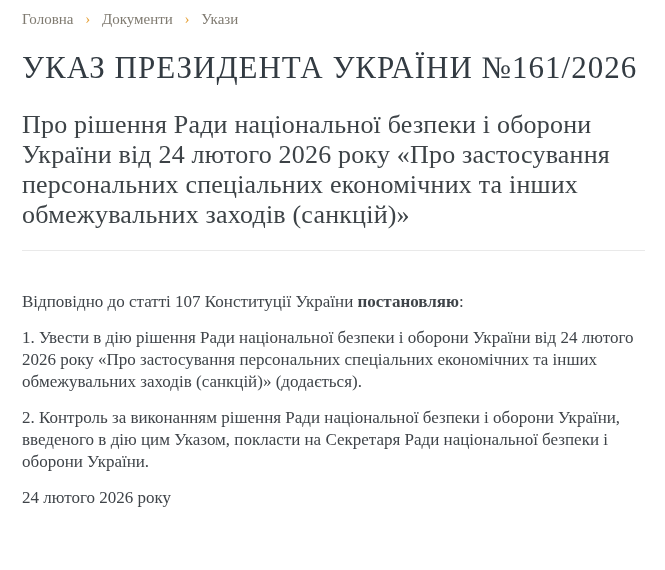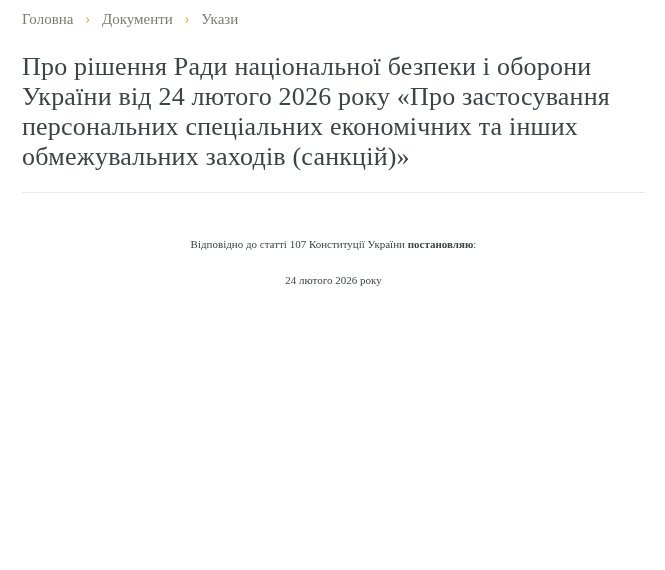--- a/index.html
+++ b/index.html
@@ -53,25 +53,24 @@
     letter-spacing: 0.2px;
   }
   
   hr.divider {
     border: none;
     border-top: 1px solid #e9e9e9;
     margin: 20px 0 40px 0;
   }
   
   .content p {
-    font-size: 11px;
+    font-size: 17px;
     line-height: 22px;
     color: #3f4449;
     margin: 14px 0 0 0;
-    text-align: center;
   }
   .content p:first-child {
     margin-top: 0;
   }
   .content .signature {
     font-weight: 700;
     color: #33393e;
   }
 </style>
 </head>
@@ -80,28 +79,31 @@
 <div class="page">
 
   <nav class="breadcrumb">
     <a>Головна</a>
     <span class="sep">›</span>
     <a>Документи</a>
     <span class="sep">›</span>
     <a>Укази</a>
   </nav>
 
+  <h1 class="title">УКАЗ ПРЕЗИДЕНТА УКРАЇНИ №161/2026</h1>
 
   <h2 class="subtitle">Про рішення Ради національної безпеки і оборони України від 24 лютого 2026 року «Про застосування персональних спеціальних економічних та інших обмежувальних заходів (санкцій)»</h2>
 
   <hr class="divider">
 
   <div class="content">
     <p><span>Відповідно до статті 107 Конституції України </span><strong>постановляю</strong><span>:</span></p>
 
+    <p>1. Увести в дію рішення Ради національної безпеки і оборони України від 24 лютого 2026 року «Про застосування персональних спеціальних економічних та інших обмежувальних заходів (санкцій)» (додається).</p>
 
+    <p>2. Контроль за виконанням рішення Ради національної безпеки і оборони України, введеного в дію цим Указом, покласти на Секретаря Ради національної безпеки і оборони України.</p>
 
 
 
     <p class="date">24 лютого 2026 року</p>
   </div>
 
 </div>
 
 </body></html>

